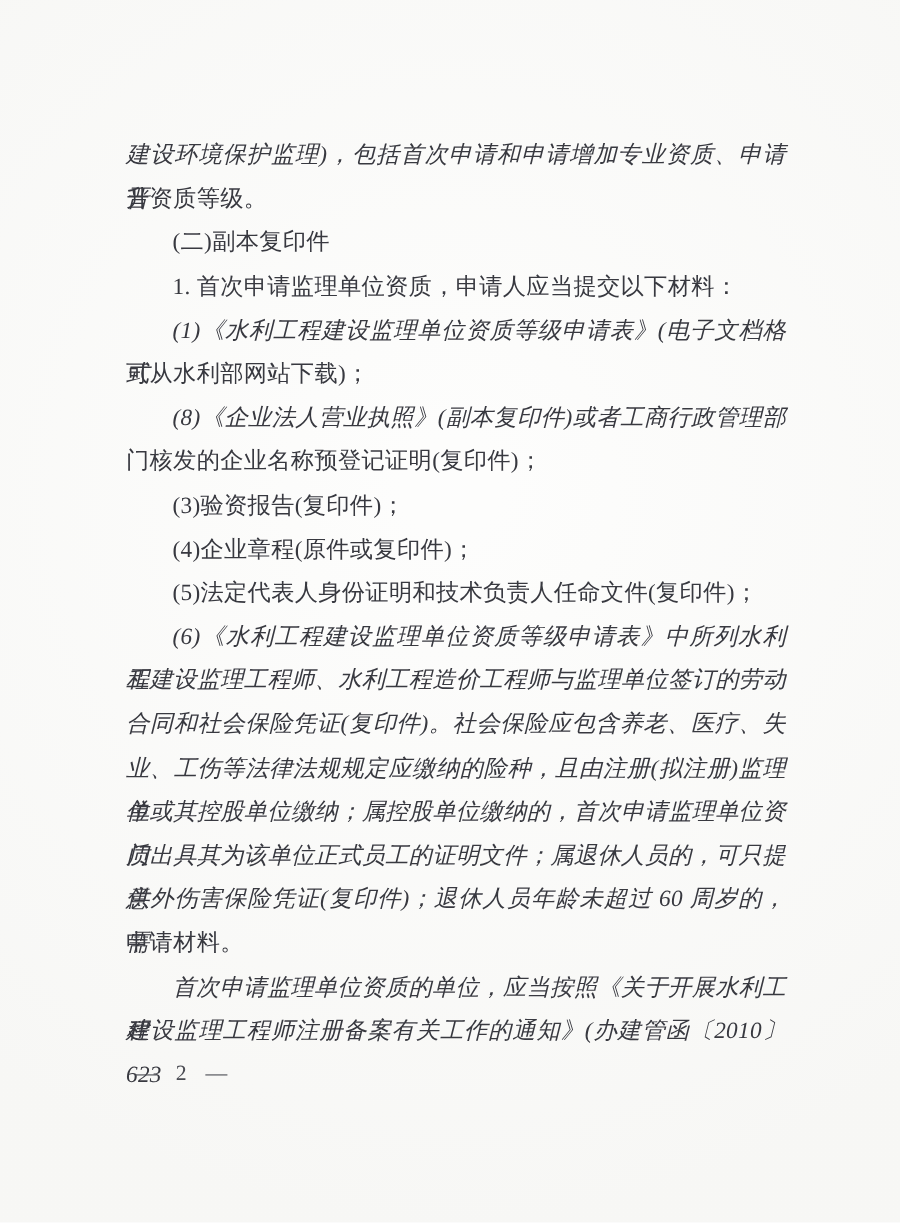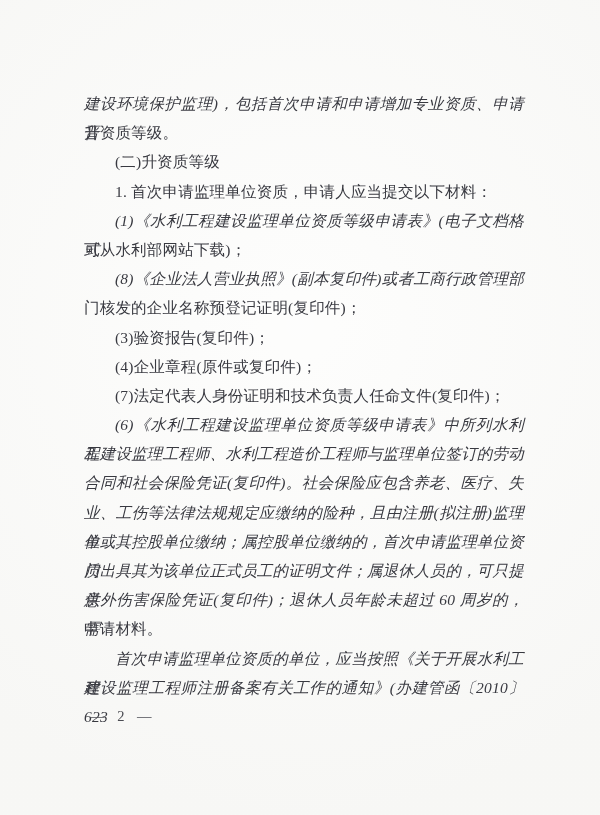--- a/index.html
+++ b/index.html
@@ -57,29 +57,29 @@
     letter-spacing: 1px;
   }
 </style>
 </head>
 <body>
 
 <div class="paper">
   <div class="doc-body">
     <p class="line fill">建设环境保护监理)，包括首次申请和申请增加专业资质、申请晋</p>
     <p class="line">升资质等级。</p>
-    <p class="line indent">(二)升资质等级</p>
+    <p class="line indent">(二)副本复印件</p>
     <p class="line indent">1. 首次申请监理单位资质，申请人应当提交以下材料：</p>
     <p class="line indent fill">(1)《水利工程建设监理单位资质等级申请表》(电子文档格式</p>
     <p class="line">可从水利部网站下载)；</p>
     <p class="line indent fill">(8)《企业法人营业执照》(副本复印件)或者工商行政管理部</p>
     <p class="line">门核发的企业名称预登记证明(复印件)；</p>
     <p class="line indent">(3)验资报告(复印件)；</p>
     <p class="line indent">(4)企业章程(原件或复印件)；</p>
-    <p class="line indent">(7)法定代表人身份证明和技术负责人任命文件(复印件)；</p>
+    <p class="line indent">(5)法定代表人身份证明和技术负责人任命文件(复印件)；</p>
     <p class="line indent fill">(6)《水利工程建设监理单位资质等级申请表》中所列水利工</p>
     <p class="line fill">程建设监理工程师、水利工程造价工程师与监理单位签订的劳动</p>
     <p class="line fill">合同和社会保险凭证(复印件)。社会保险应包含养老、医疗、失</p>
     <p class="line fill">业、工伤等法律法规规定应缴纳的险种，且由注册(拟注册)监理单</p>
     <p class="line fill">位或其控股单位缴纳；属控股单位缴纳的，首次申请监理单位资质</p>
     <p class="line fill">门出具其为该单位正式员工的证明文件；属退休人员的，可只提供</p>
     <p class="line fill">意外伤害保险凭证(复印件)；退休人员年龄未超过 60 周岁的，需</p>
     <p class="line">申请材料。</p>
     <p class="line indent fill">首次申请监理单位资质的单位，应当按照《关于开展水利工程</p>
     <p class="line fill">建设监理工程师注册备案有关工作的通知》(办建管函〔2010〕623</p>

